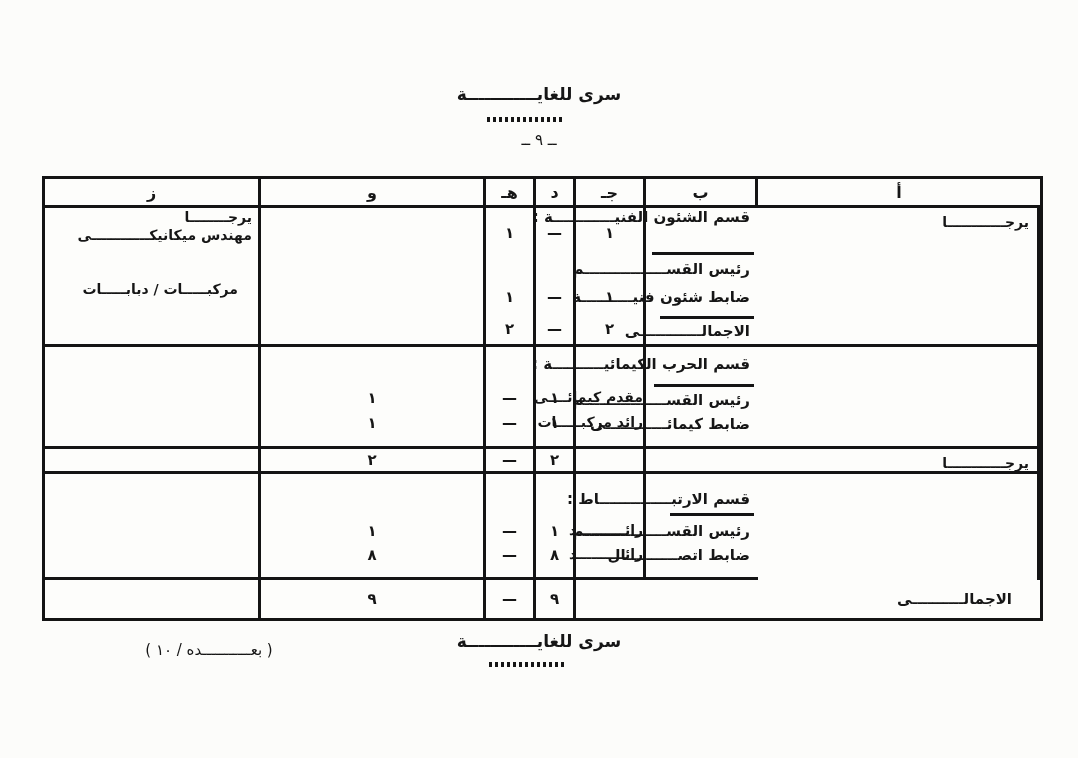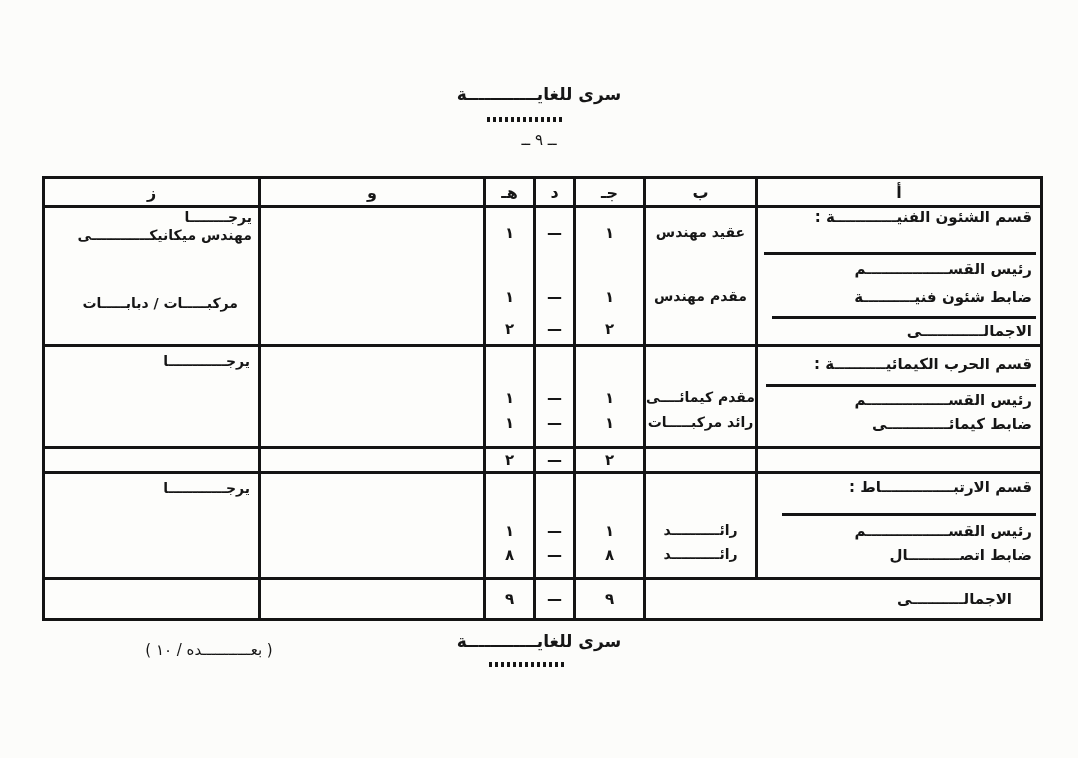--- a/index.html
+++ b/index.html
@@ -65,41 +65,37 @@
     <div class="cell hdr">و</div>
     <div class="cell hdr">هـ</div>
     <div class="cell hdr">د</div>
     <div class="cell hdr">جـ</div>
     <div class="cell hdr">ب</div>
     <div class="cell hdr lastcol">أ</div>
 
     <div class="cell rtl">
       <span class="ztext" style="top:1px; right:6px;">يرجــــــــا</span>
       <span class="ztext" style="top:19px; right:6px;">مهندس ميكانيكــــــــــــى</span>
-      <span class="ztext" style="top:87px; right:20px;margin-left:45px;">مركبـــــات / دبابـــــات</span>
+      <span class="ztext" style="top:73px; right:20px;margin-left:45px;">مركبـــــات / دبابـــــات</span>
     </div>
     <div class="cell"></div>
     <div class="cell">
       <span class="num" style="top:16px;">١</span>
       <span class="num" style="top:80px;">١</span>
       <span class="num" style="top:112px;">٢</span>
     </div>
     <div class="cell">
       <span class="num" style="top:16px;">—</span>
       <span class="num" style="top:80px;">—</span>
       <span class="num" style="top:112px;">—</span>
     </div>
     <div class="cell">
       <span class="num" style="top:16px;">١</span>
       <span class="num" style="top:80px;">١</span>
       <span class="num" style="top:112px;">٢</span>
-    </div>
-    <div class="cell rtl">
-      <span class="btext" style="top:16px;">عقيد مهندس</span>
-      <span class="btext" style="top:80px;">مقدم مهندس</span>
     </div>
     <div class="cell lastcol rtl">
       <span class="atext" style="top:0;">قسم الشئون الفنيــــــــــــة :</span>
       <div class="rule" style="top:44px; right:4px; left:6px;"></div>
       <span class="atext" style="top:52px;">رئيس القســــــــــــــــم</span>
       <span class="atext" style="top:80px;">ضابط شئون فنيــــــــــة</span>
       <div class="rule" style="top:108px; right:4px; left:14px;"></div>
       <span class="atext" style="top:114px;">الاجمالــــــــــــى</span>
     </div>
 
@@ -158,21 +154,21 @@
     </div>
     <div class="cell">
       <span class="num" style="top:48px;">١</span>
       <span class="num" style="top:72px;">٨</span>
     </div>
     <div class="cell rtl">
       <span class="btext" style="top:48px;">رائــــــــــد</span>
       <span class="btext" style="top:72px;">رائــــــــــد</span>
     </div>
     <div class="cell lastcol rtl">
-      <span class="atext" style="top:4px;">قسم الارتبــــــــــــــاط :</span>
+      <span class="atext" style="top:16px;">قسم الارتبــــــــــــــاط :</span>
       <div class="rule" style="top:39px; right:4px; left:24px;"></div>
       <span class="atext" style="top:48px;">رئيس القســــــــــــــــم</span>
       <span class="atext" style="top:72px;">ضابط اتصــــــــــال</span>
     </div>
 
     <div class="cell lastrow"></div>
     <div class="cell lastrow"></div>
     <div class="cell lastrow vcenter">
       <span class="num">٩</span>
     </div>

